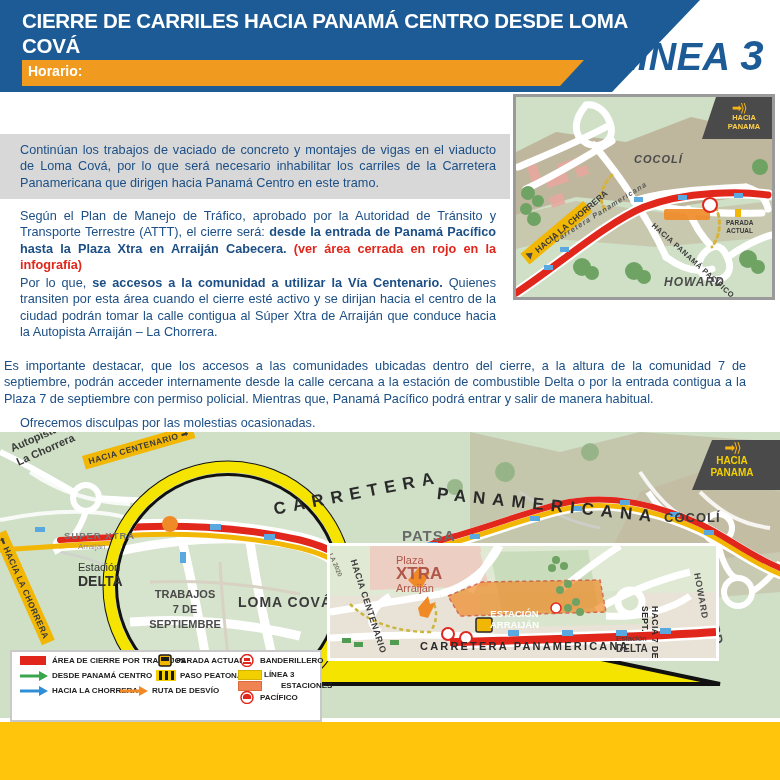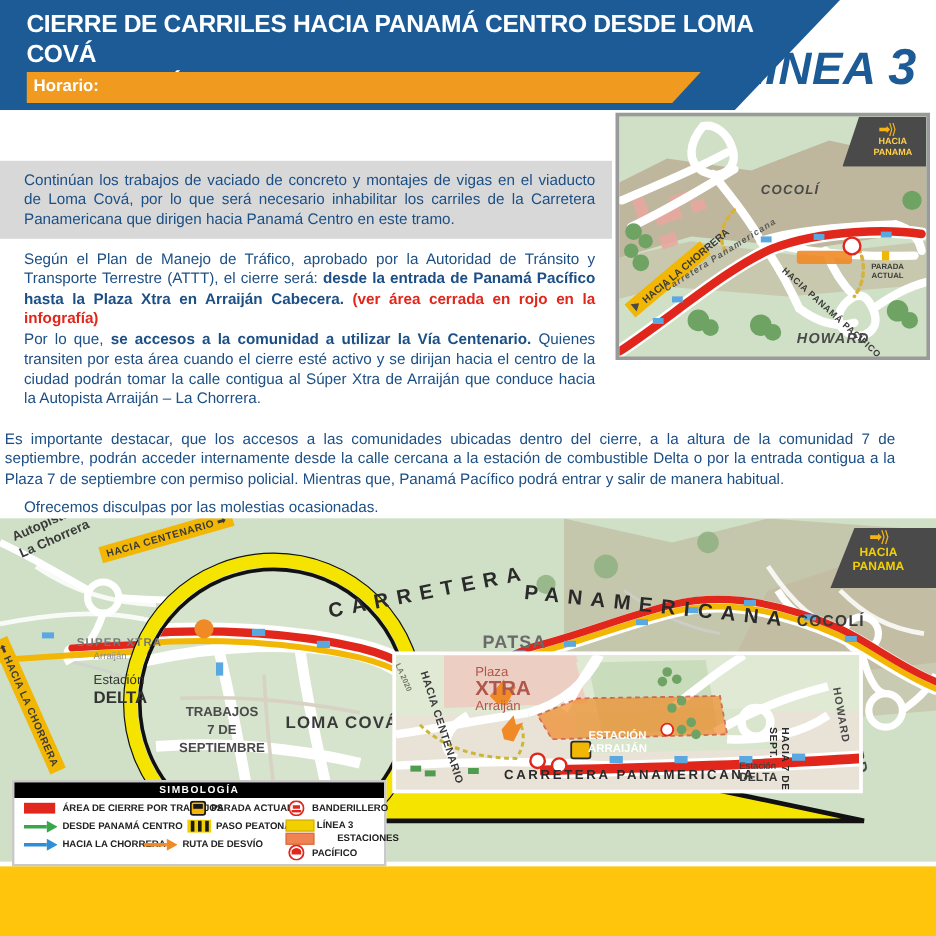--- a/index.html
+++ b/index.html
@@ -438,21 +438,20 @@
     </div>
 
     <div style="position:absolute;left:330px;top:60px;font-size:8.5px;font-weight:bold;color:#2a2a2a;
          transform:rotate(90deg);transform-origin:left top;letter-spacing:0.5px;">HACIA 7 DE SEPT.</div>
 
     <div style="position:absolute;left:372px;top:26px;font-size:9px;font-weight:bold;color:#4a4a4a;
          transform:rotate(80deg);transform-origin:left top;letter-spacing:1px;">HOWARD</div>
   </div>
 
   <div class="legend">
-    <div class="legend-title">SIMBOLOGÍA</div>
     <div class="legend-body">
 
       <div class="swatch" style="left:8px;top:4px;width:26px;height:9px;background:#e1261c;"></div>
       <div class="li" style="left:40px;top:4px;">ÁREA DE CIERRE POR TRABAJOS</div>
 
       <svg class="swatch" style="left:8px;top:19px;" width="28" height="10">
         <line x1="0" y1="5" x2="19" y2="5" stroke="#3aa64c" stroke-width="3"></line>
         <polygon points="19,0 28,5 19,10" fill="#3aa64c"></polygon>
       </svg>
       <div class="li" style="left:40px;top:19px;">DESDE PANAMÁ CENTRO</div>

